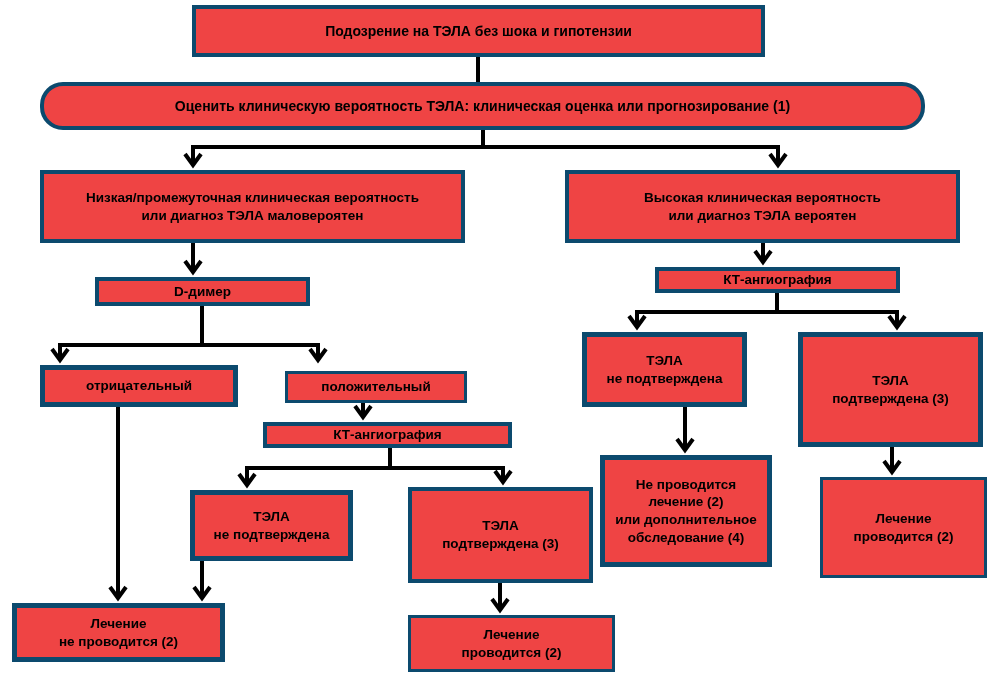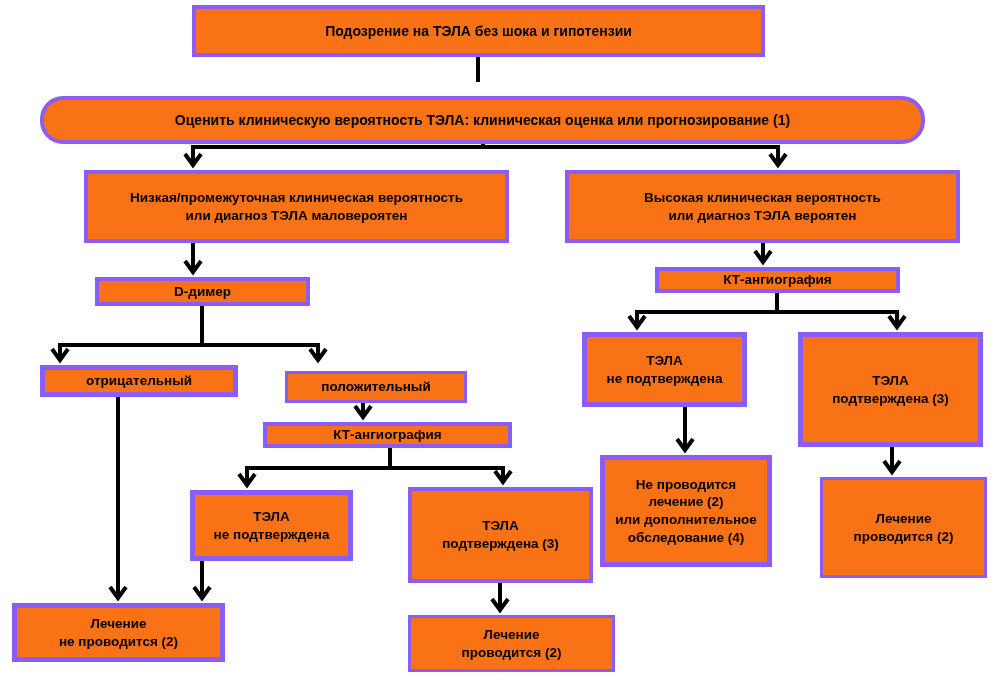--- a/index.html
+++ b/index.html
@@ -8,22 +8,22 @@
     width: 1004px;
     height: 677px;
     background: #ffffff;
     font-family: "Liberation Sans", sans-serif;
     color: #000000;
     overflow: hidden;
   }
   .node {
     position: absolute;
     box-sizing: border-box;
-    background: #f97316;
-    border: 4px solid #8b5cf6;
+    background: #ef4444;
+    border: 4px solid #0c4a6e;
     display: flex;
     align-items: center;
     justify-content: center;
     text-align: center;
     font-weight: bold;
     font-size: 13.5px;
     line-height: 1.3;
     white-space: pre-line;
     padding: 2px 6px;
   }
@@ -84,31 +84,31 @@
     <line x1="637" y1="312" x2="637" y2="327" marker-end="url(#ah)"></line>
     <line x1="897" y1="312" x2="897" y2="327" marker-end="url(#ah)"></line>
 
     <line x1="685" y1="407" x2="685" y2="450" marker-end="url(#ah)"></line>
 
     <line x1="892" y1="447" x2="892" y2="472" marker-end="url(#ah)"></line>
   </svg>
 
   <div class="node hdr" style="left:192px; top:5px; width:573px; height:52px;">Подозрение на ТЭЛА без шока и гипотензии</div>
 
-  <div class="node hdr" style="left:40px; top:96px; width:885px; height:48px;border-radius:23px;">Оценить клиническую вероятность ТЭЛА: клиническая оценка или прогнозирование (1)</div>
+  <div class="node hdr" style="left:40px; top:82px; width:885px; height:48px;border-radius:23px;">Оценить клиническую вероятность ТЭЛА: клиническая оценка или прогнозирование (1)</div>
 
-  <div class="node" style="left:40px; top:170px; width:425px; height:73px;margin-left:44px;">Низкая/промежуточная клиническая вероятность
+  <div class="node" style="left:40px; top:170px; width:425px; height:73px;">Низкая/промежуточная клиническая вероятность
 или диагноз ТЭЛА маловероятен</div>
 
   <div class="node" style="left:565px; top:170px; width:395px; height:73px;">Высокая клиническая вероятность
 или диагноз ТЭЛА вероятен</div>
 
   <div class="node" style="left:95px; top:277px; width:215px; height:29px;">D-димер</div>
 
-  <div class="node b5" style="left:40px; top:365px; width:198px; height:32px;">отрицательный</div>
+  <div class="node b5" style="left:40px; top:365px; width:198px; height:42px;">отрицательный</div>
 
   <div class="node b3" style="left:285px; top:371px; width:182px; height:32px;">положительный</div>
 
   <div class="node" style="left:263px; top:422px; width:249px; height:26px;">КТ-ангиография</div>
 
   <div class="node b5" style="left:190px; top:490px; width:163px; height:71px;">ТЭЛА
 не подтверждена</div>
 
   <div class="node" style="left:408px; top:487px; width:185px; height:96px;">ТЭЛА
 подтверждена (3)</div>

